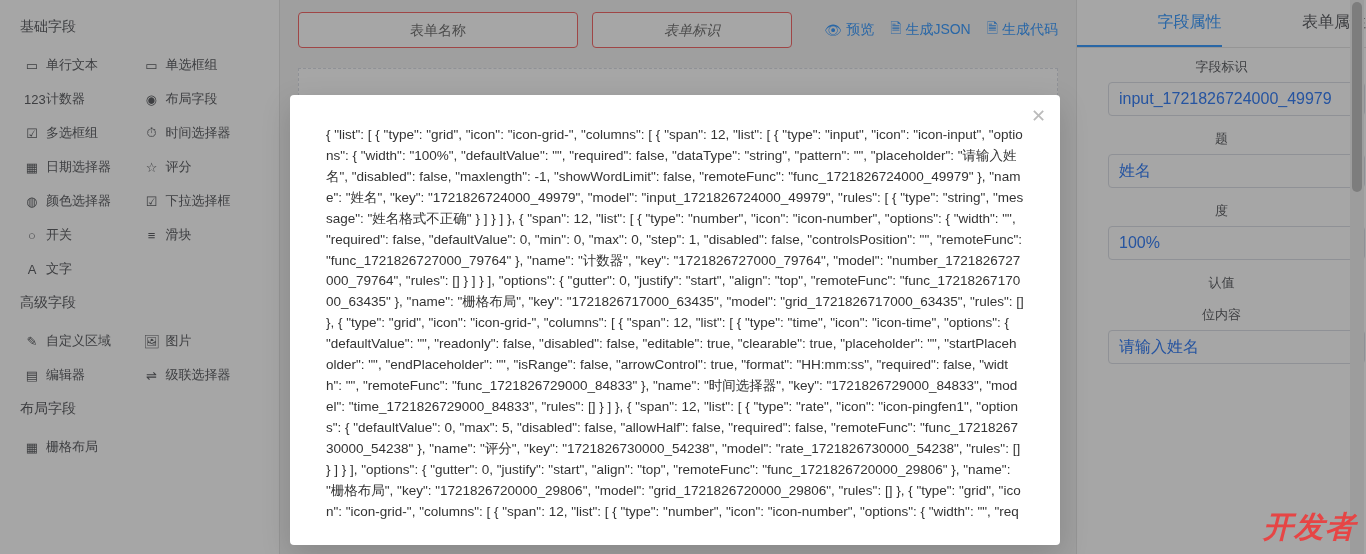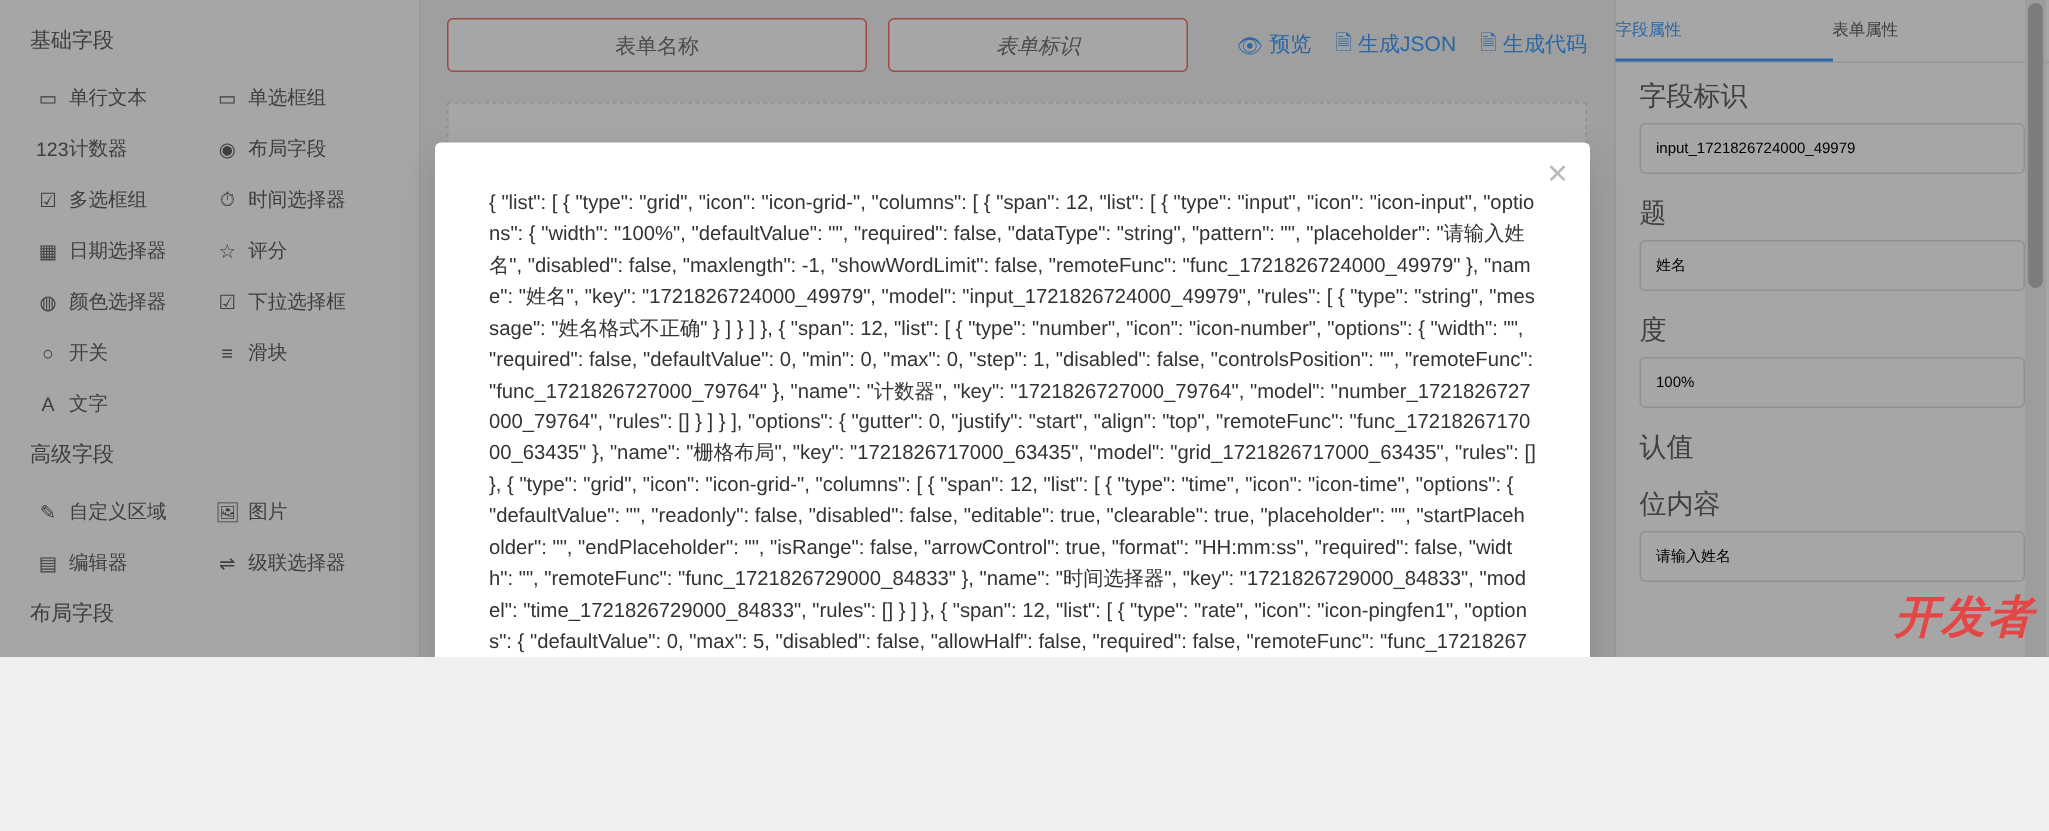--- a/index.html
+++ b/index.html
@@ -1,39 +1,39 @@
 <!DOCTYPE html>
 <html><head>
 <meta charset="utf-8">
 <style>
 * { box-sizing: border-box; margin: 0; padding: 0; }
 body { font-family: -apple-system, "PingFang SC", "Microsoft YaHei", sans-serif; font-size: 13px; background: #f0f0f0; color: #333; overflow: hidden; }
-.app { display: flex; width: 1366px; height: 438px; position: relative; }
+.app { display: flex; width: 1366px; height: 554px; position: relative; }
 .sidebar { width: 280px; background: #fff; border-right: 1px solid #e5e5e5; padding: 10px 20px; overflow-y: auto; }
 .section-title { font-size: 14px; color: #606266; padding: 8px 0 12px 0; }
 .field-grid { display: flex; flex-wrap: wrap; gap: 0; }
 .field-item { width: 50%; padding: 8px 4px; display: flex; align-items: center; gap: 6px; color: #606266; cursor: pointer; font-size: 13px; }
 .field-item .icon { width: 16px; text-align: center; font-size: 13px; color: #606266; }
 .center { flex: 1; background: #f5f5f5; padding: 12px 18px; position: relative; }
 .top-row { display: flex; gap: 14px; align-items: center; margin-bottom: 20px; }
 .form-name-input, .form-id-input { height: 36px; border: 1px solid #f56c6c; border-radius: 4px; padding: 0 12px; background: #fff; color: #c0c4cc; font-size: 14px; text-align: center; }
 .form-name-input { width: 280px; }
 .form-id-input { width: 200px; font-style: italic; }
 .actions { display: flex; gap: 16px; margin-left: auto; }
 .action-link { color: #409eff; display: flex; align-items: center; gap: 4px; cursor: pointer; font-size: 14px; }
 .canvas { background: #fff; border: 1px dashed #dcdfe6; height: 440px; position: relative; }
 .drag-handle { position: absolute; top: 50px; left: 4px; width: 22px; height: 22px; background: #409eff; color: #fff; display: flex; align-items: center; justify-content: center; font-size: 16px; border-radius: 2px; }
 .right-panel { width: 290px; background: #fff; border-left: 1px solid #e5e5e5; display: flex; flex-direction: column; }
 .tabs { display: flex; border-bottom: 1px solid #e5e5e5; }
-.tab { flex: 1; text-align: left; padding: 12px 0; font-size: 11px; cursor: pointer; color: #606266; }
+.tab { flex: 1; text-align: right; padding: 12px 0; font-size: 16px; cursor: pointer; color: #606266; }
 .tab.active { color: #409eff; border-bottom: 2px solid #409eff; }
 .prop-body { padding: 10px 16px; overflow-y: auto; }
 .prop-group { margin-bottom: 14px; }
-.prop-label { font-size: 18px; color: #606266; margin-bottom: 6px; display: block; }
-.prop-input { width: 100%; height: 34px; border: 1px solid #dcdfe6; border-radius: 4px; padding: 0 10px; font-size: 10px; background: #fff; color: #000000; }
+.prop-label { font-size: 13px; color: #606266; margin-bottom: 6px; display: block; text-align: center; }
+.prop-input { width: 100%; height: 34px; border: 1px solid #dcdfe6; border-radius: 4px; padding: 0 10px; font-size: 16px; background: #fff; color: #3b82f6; margin-left: 15px; }
 
 .modal-mask { position: absolute; inset: 0; background: rgba(0,0,0,0.35); z-index: 50; }
 .modal { position: absolute; left: 290px; top: 95px; width: 770px; height: 450px; background: #fff; border-radius: 4px; z-index: 60; padding: 30px 36px 20px 36px; box-shadow: 0 10px 30px rgba(0,0,0,0.15); }
 .modal-close { position: absolute; right: 14px; top: 10px; color: #bbb; cursor: pointer; font-size: 18px; }
 .json-text { font-size: 13.5px; line-height: 1.55; color: #333; word-break: break-all; height: 400px; overflow: hidden; font-family: inherit; }
 .watermark { position: absolute; right: 10px; bottom: 6px; font-size: 30px; font-weight: bold; font-style: italic; z-index: 70; letter-spacing: 1px; }
 .watermark .c1 { color: #e64545; }
 .scrollbar { position: absolute; right: 2px; top: 0; width: 14px; height: 100%; background: #f1f1f1; z-index: 40; }
 .scroll-thumb { position: absolute; right: 2px; top: 2px; width: 10px; height: 190px; background: #c1c1c1; border-radius: 5px; }
 </style>

